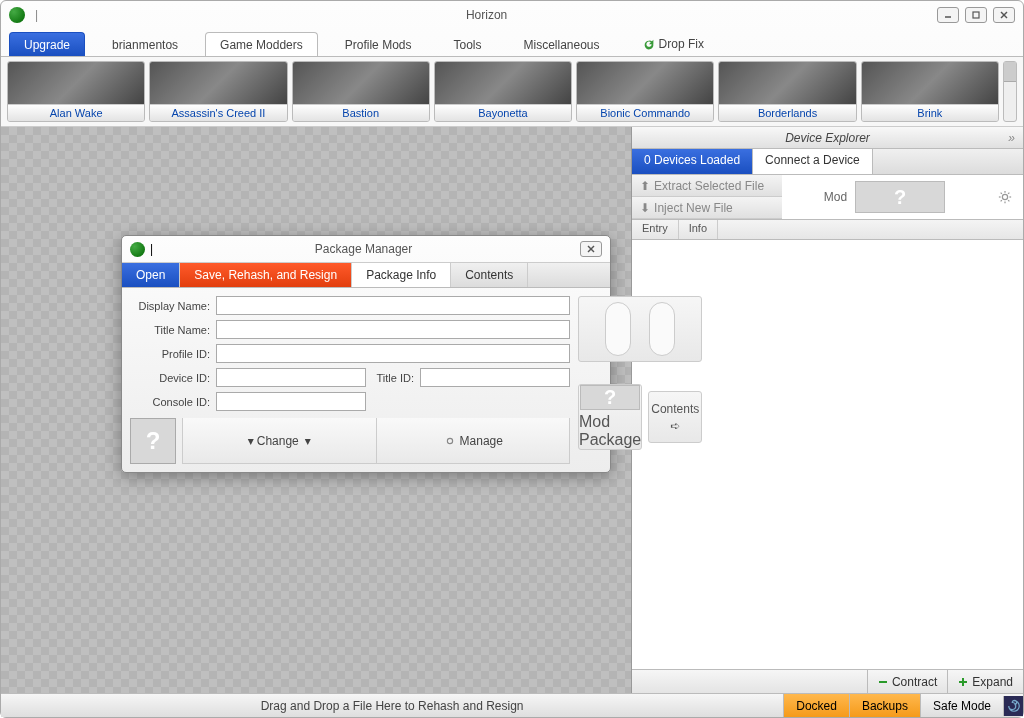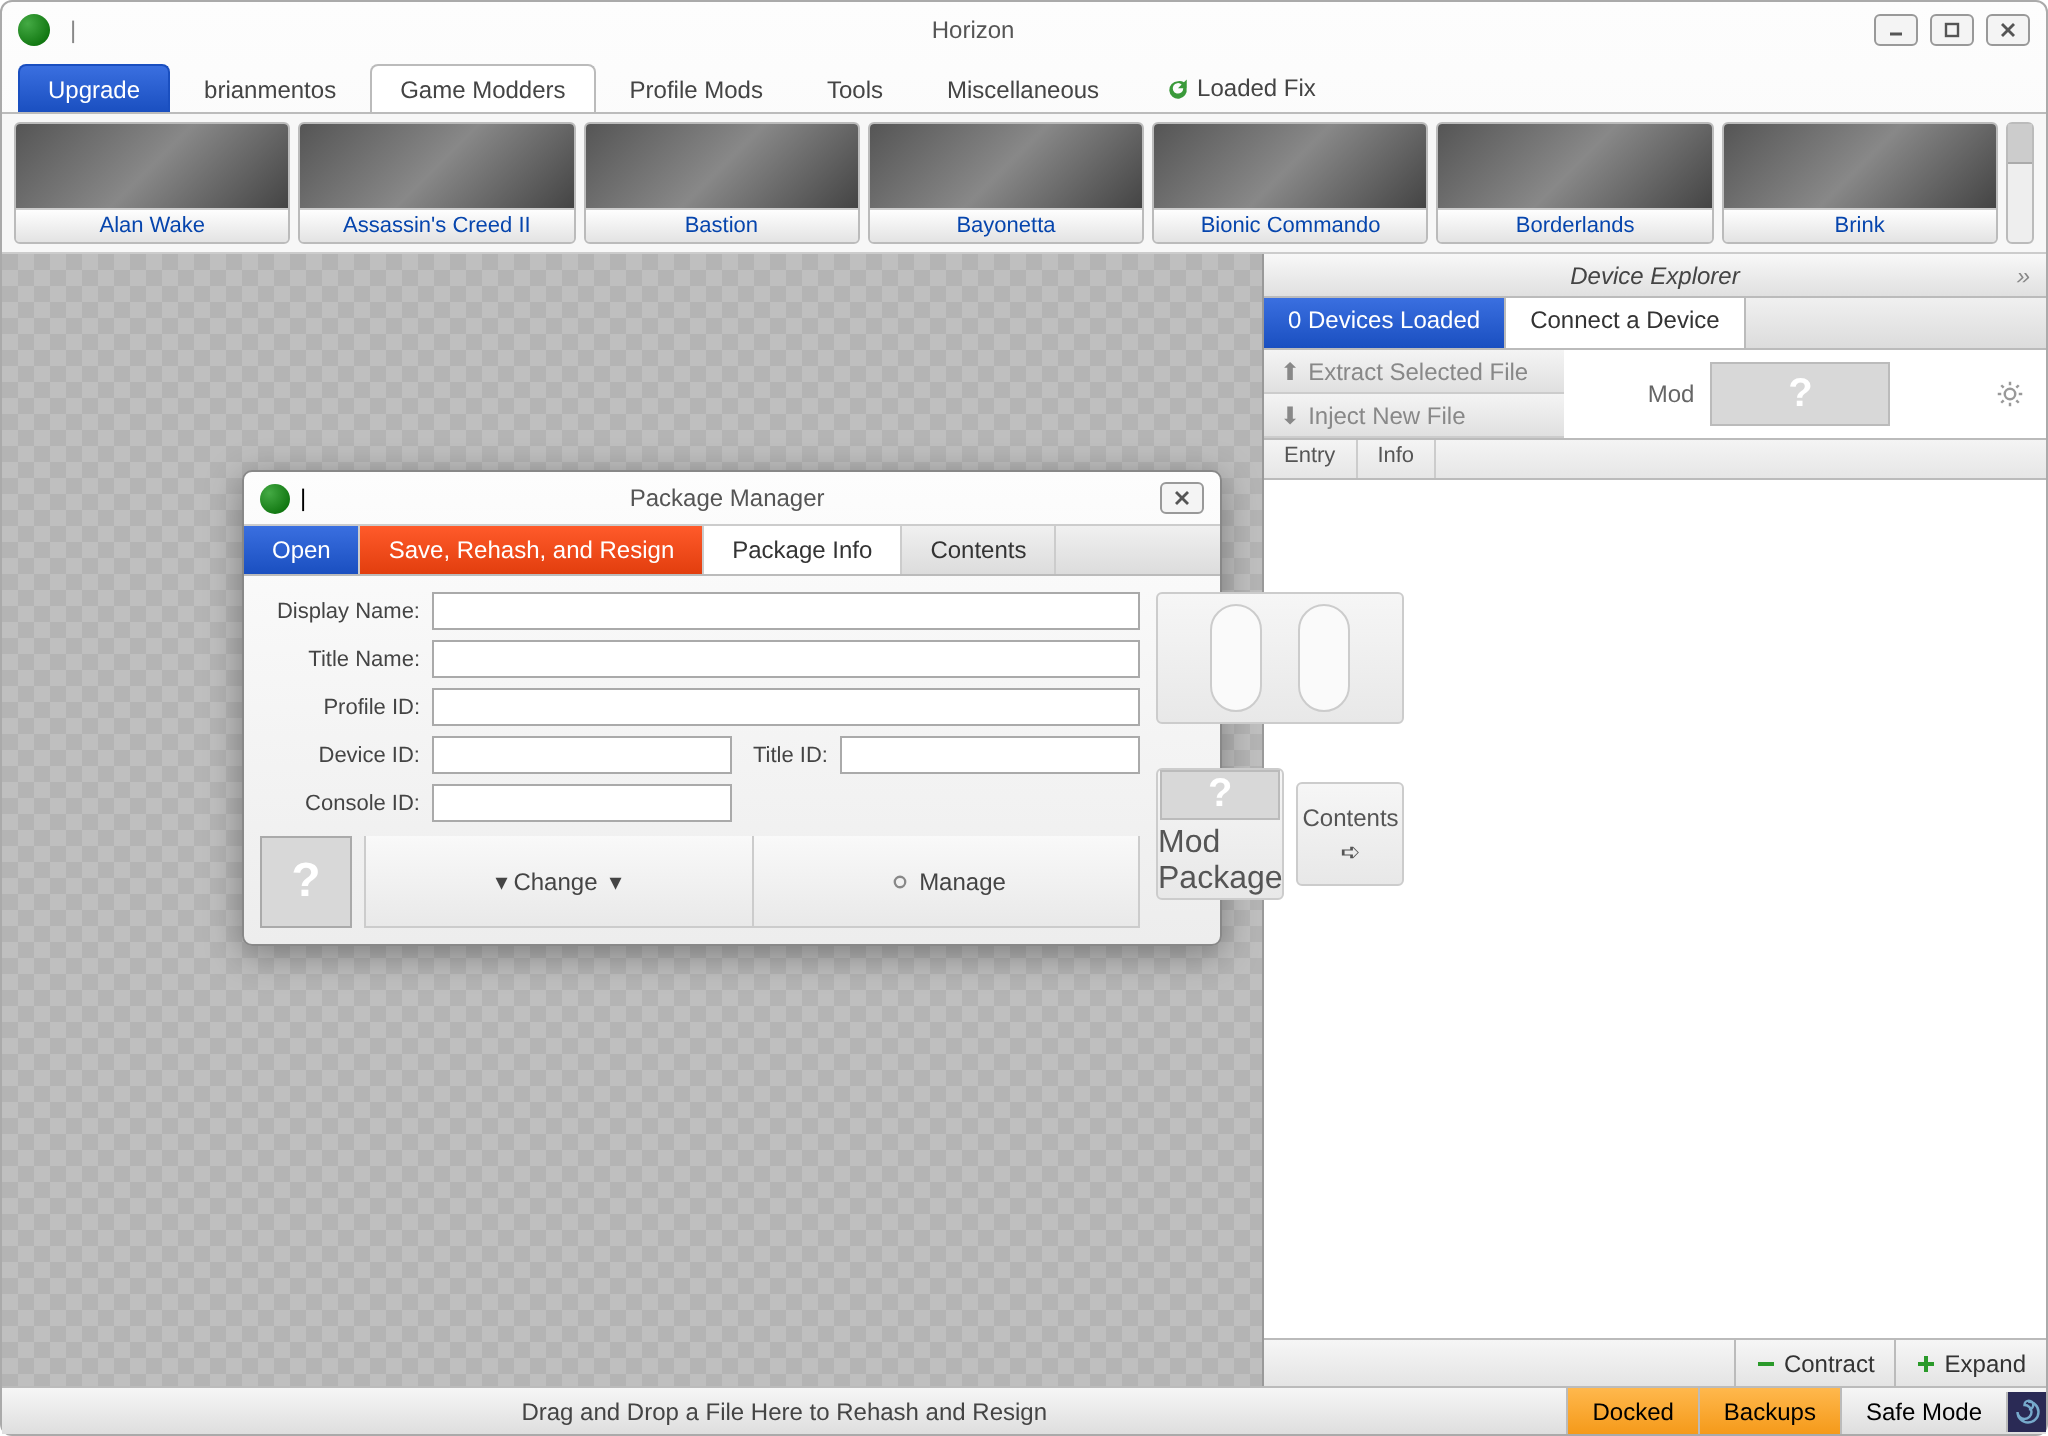--- a/index.html
+++ b/index.html
@@ -6,21 +6,21 @@
 body { width: 1024px; height: 718px; background: #fff; overflow: hidden; }
 
 .window { width: 1024px; height: 718px; background: linear-gradient(#fdfdfd, #e8e8e8); border: 1px solid #aaa; border-radius: 6px; display: flex; flex-direction: column; }
 
 .titlebar { height: 28px; display: flex; align-items: center; padding: 0 8px; }
 .titlebar .logo { width: 16px; height: 16px; border-radius: 50%; background: radial-gradient(circle at 30% 30%, #4a4, #060); margin-right: 6px; }
 .titlebar .sep { color: #888; margin: 0 4px; }
 .titlebar .title { flex: 1; text-align: center; color: #555; }
 .winbtn { width: 22px; height: 16px; border: 1px solid #999; border-radius: 3px; background: #f4f4f4; margin-left: 6px; display: flex; align-items: center; justify-content: center; cursor: pointer; }
 
-.tabbar { height: 28px; display: flex; align-items: flex-end; padding: 0 8px; gap: 2px; border-bottom: 1px solid #bbb; }
+.tabbar { height: 28px; display: flex; align-items: flex-end; padding: 0 8px; gap: 12px; border-bottom: 1px solid #bbb; }
 .tab { padding: 5px 14px 4px; border: 1px solid transparent; border-bottom: none; border-radius: 4px 4px 0 0; color: #444; cursor: pointer; }
 .tab.upgrade { background: linear-gradient(#3a6fe0, #1a4fc0); color: #fff; border-color: #1a4fc0; }
 .tab.active { background: #fff; border-color: #bbb; }
 .quickfix-ico { display:inline-block; width:14px; height:14px; vertical-align:middle; margin-right:3px; }
 .quickfix-ico svg{width:14px;height:14px;}
 
 .gamestrip { height: 70px; display: flex; align-items: stretch; padding: 4px 6px; gap: 4px; background: #f7f7f7; border-bottom: 1px solid #ccc; }
 .gamecard { flex: 1; border: 1px solid #bbb; border-radius: 3px; background: linear-gradient(#fefefe,#eaeaea); display: flex; flex-direction: column; overflow: hidden; cursor: pointer; }
 .gamecard .thumb { flex: 1; background: linear-gradient(135deg,#555,#888,#444); }
 .gamecard .label { text-align: center; padding: 2px 0; color: #0645ad; font-size: 11px; background: linear-gradient(#fefefe,#e3e3e3); border-top:1px solid #ccc; }
@@ -120,21 +120,21 @@
   <div class="tabbar">
     <div class="tab upgrade">Upgrade</div>
     <div class="tab">brianmentos</div>
     <div class="tab active">Game Modders</div>
     <div class="tab">Profile Mods</div>
     <div class="tab">Tools</div>
     <div class="tab">Miscellaneous</div>
     <div class="tab">
       <span class="quickfix-ico"><svg viewBox="0 0 16 16">
             <path d="M8 3a5 5 0 1 0 4.9 4H11a3 3 0 1 1-.9-2.1L8 7h5V2l-1.6 1.6A5 5 0 0 0 8 3z" fill="#3a9a3a"></path>
-          </svg></span><span>Loaded Fix</span>
+          </svg></span><span>Drop Fix</span>
     </div>
   </div>
 
   <div class="gamestrip">
     <div class="gamecard">
         <div class="thumb"></div>
         <div class="label">Alan Wake</div>
       </div>
     <div class="gamecard">
         <div class="thumb"></div>

